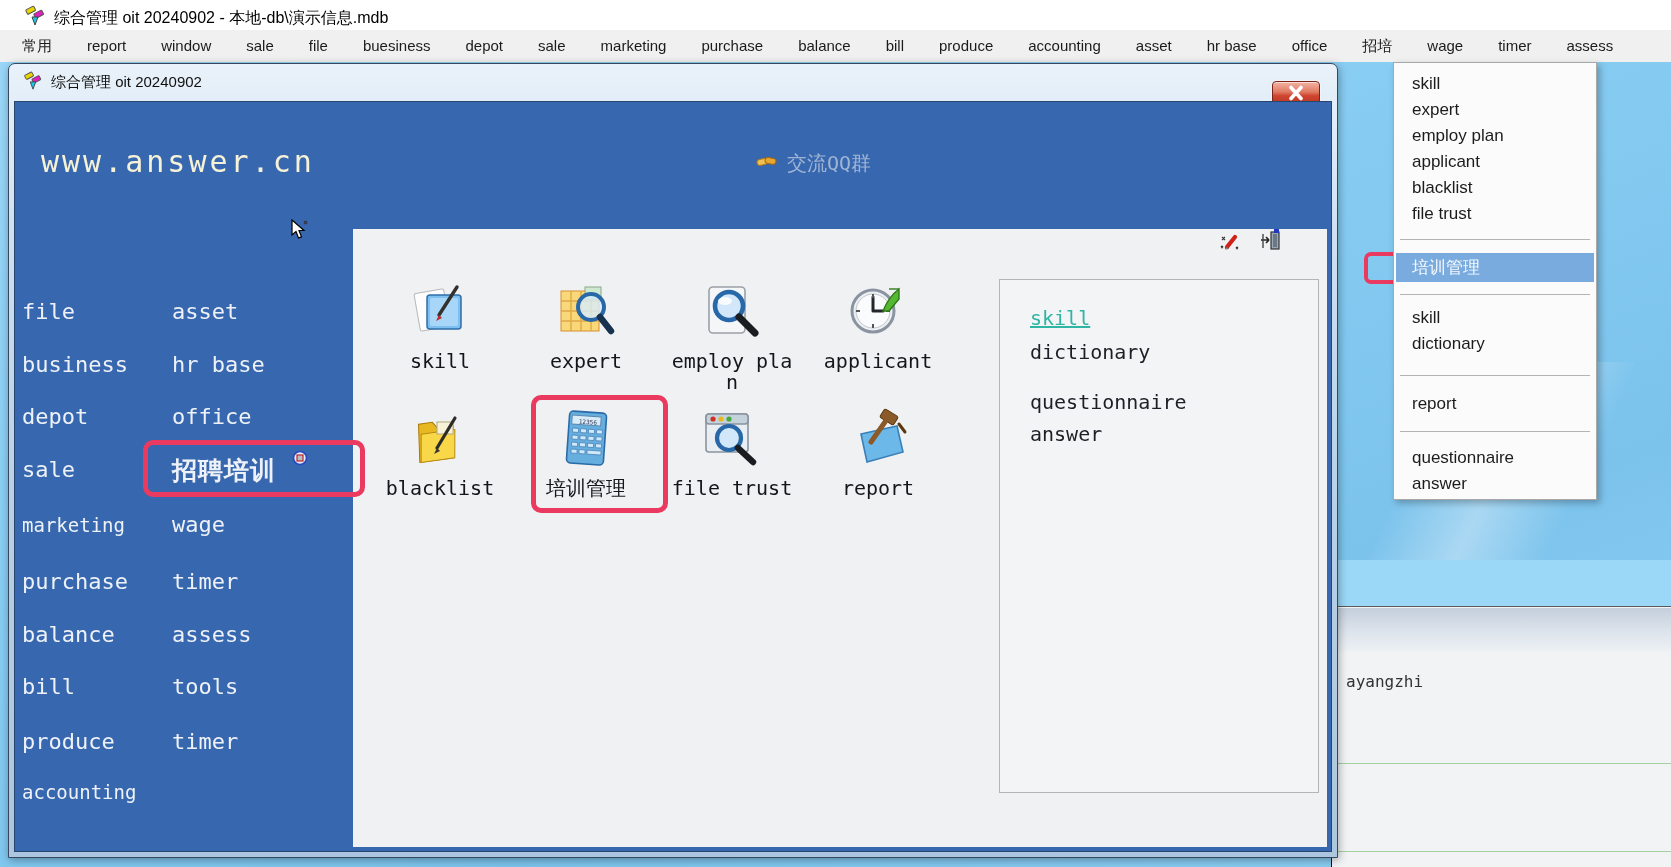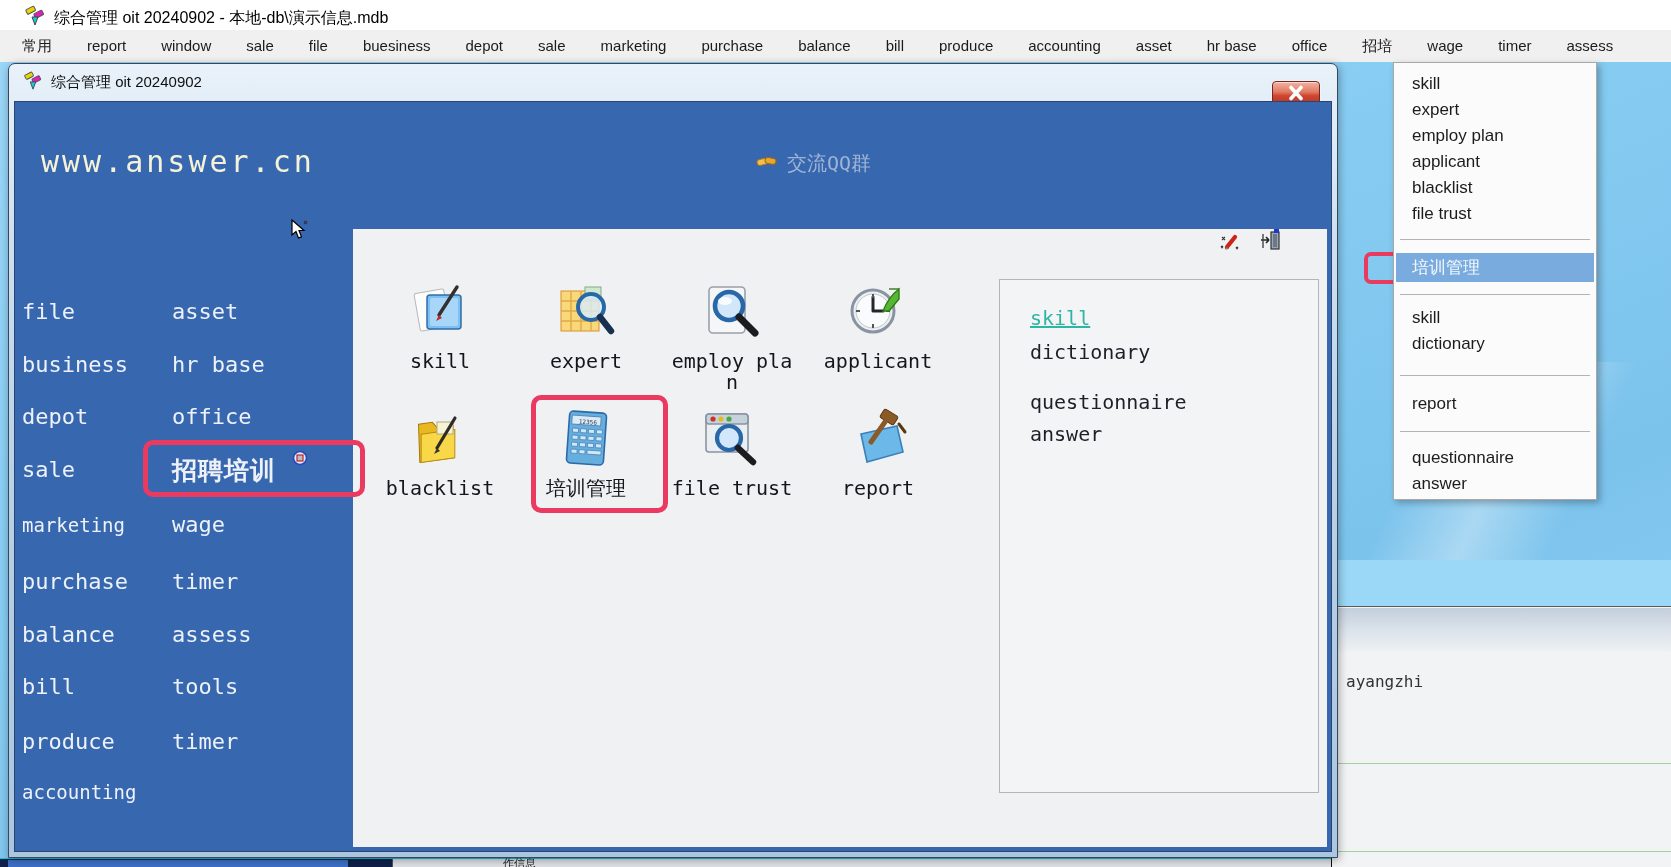--- a/index.html
+++ b/index.html
@@ -128,26 +128,20 @@
   <div class="bg-window">
     <div class="bgw-blue"></div>
     <div class="bgw-grad"></div>
     <div class="bgw-body">
       <span class="bgw-user">ayangzhi</span>
     </div>
     <div class="bgw-line1"></div>
     <div class="bgw-line2"></div>
   </div>
 
-  <div class="bottom-strip">
-    <div class="bottom-blue-seg"></div>
-    <div class="bottom-light-seg">
-      <span class="bottom-text">作信息</span>
-    </div>
-  </div>
 
   <div class="win">
     <div class="win-titlebar">
       <span>
         <svg width="20" height="20" viewBox="0 0 22 22">
           <rect x="2" y="3" width="9" height="5" rx="1" fill="#e8d400" stroke="#555" stroke-width="1" transform="rotate(-28 6 5)"></rect>
           <rect x="10" y="7" width="9" height="5" rx="1" fill="#e020b8" stroke="#555" stroke-width="1" transform="rotate(-28 14 9)"></rect>
           <path d="M8 12 L14 12 L11 20 Z" fill="#18c8e8" stroke="#444" stroke-width="1"></path>
         </svg>
       </span>

